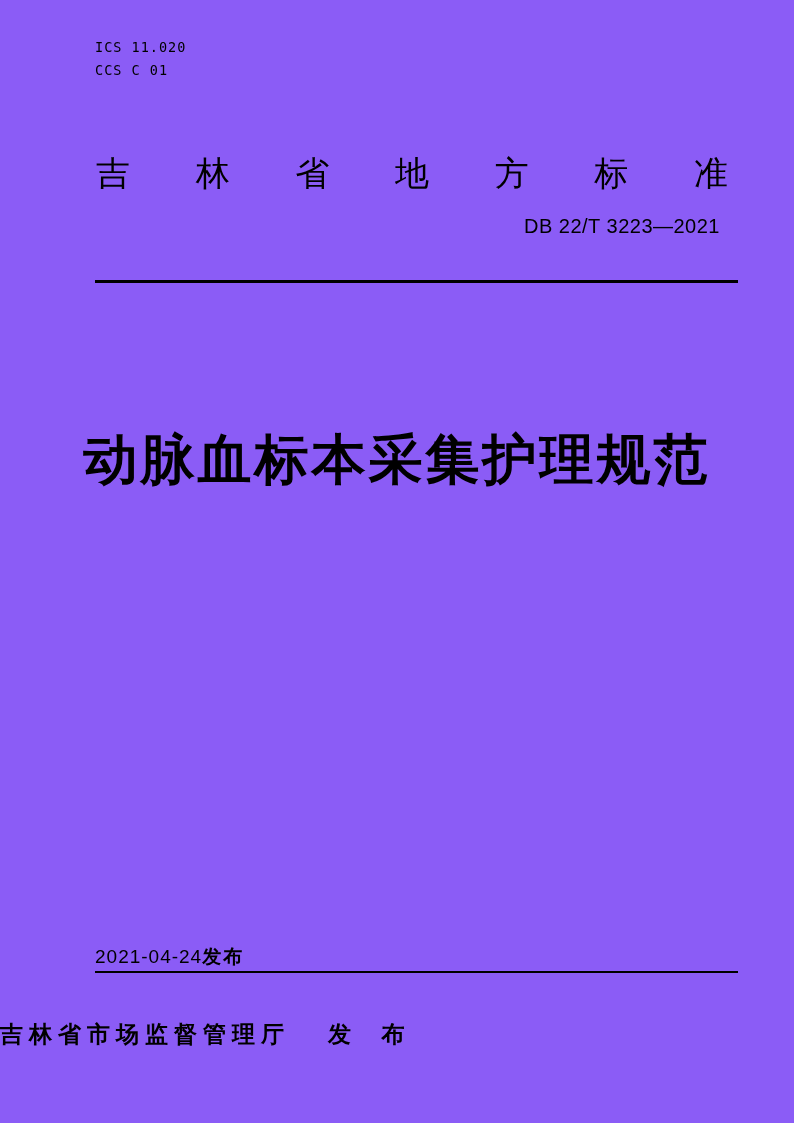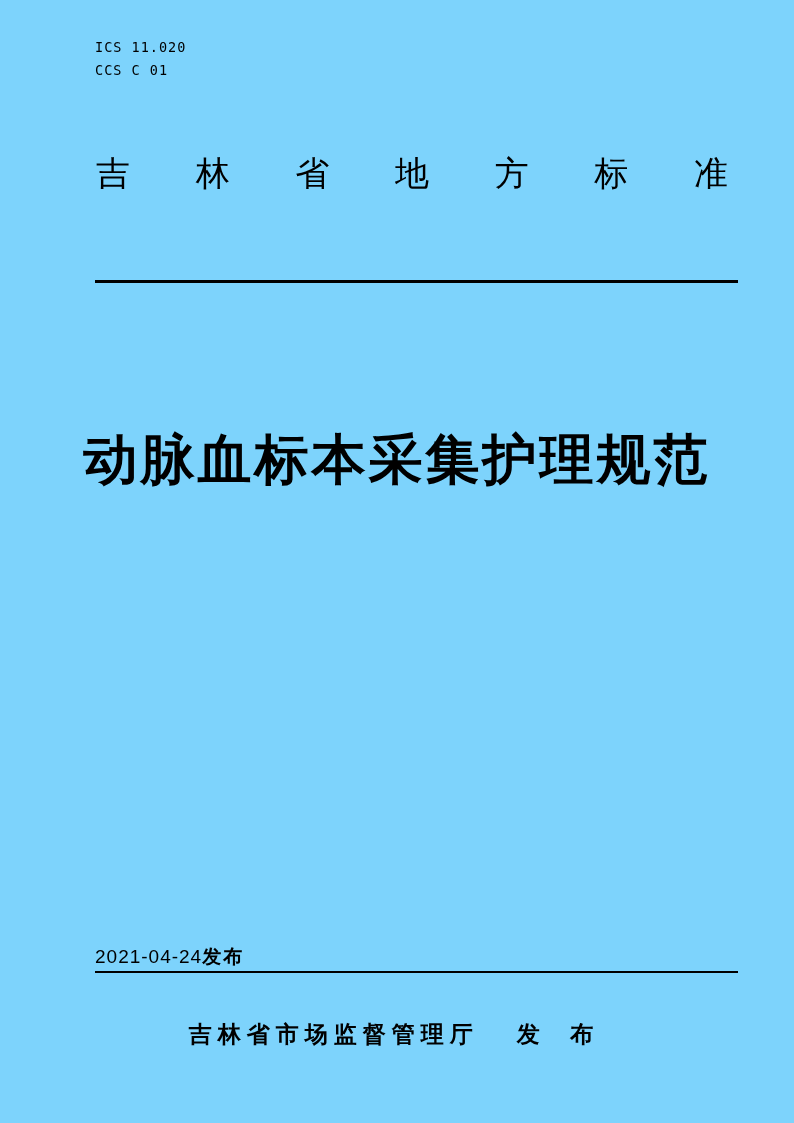--- a/index.html
+++ b/index.html
@@ -3,21 +3,21 @@
 <meta charset="utf-8">
 <style>
   * { margin: 0; padding: 0; box-sizing: border-box; }
   html, body { background: #ffffff; }
   body { font-family: "Liberation Sans", sans-serif; color: #000000; }
 
   .page {
     position: relative;
     width: 794px;
     height: 1123px;
-    background: #7dd3fc;
+    background: #8b5cf6;
     overflow: hidden;
     margin: 0 auto;
   }
 
   
   .ics-block {
     position: absolute;
     left: 95px;
     top: 36px;
     font-size: 13.5px;
@@ -111,21 +111,20 @@
     top: 971px;
     height: 2px;
     background: #000000;
   }
 
   .publisher-row {
     position: absolute;
     left: 0;
     right: 0;
     top: 1019px;
-    text-align: center;
     font-size: 23px;
     font-weight: bold;
   }
   .publisher-row .publisher-name { letter-spacing: 6px; }
   .publisher-row .publish-label { margin-left: 38px; letter-spacing: 12px; }
 </style>
 </head>
 <body>
 
 <div class="page">
@@ -139,20 +138,21 @@
   <div class="standard-type">
       <span>吉</span>
       <span>林</span>
       <span>省</span>
       <span>地</span>
       <span>方</span>
       <span>标</span>
       <span>准</span>
     </div>
 
+  <div class="standard-number">DB 22/T 3223—2021</div>
 
   <div class="rule-top"></div>
 
   <div class="title-zh">动脉血标本采集护理规范</div>
 
 
   <div class="dates-row">
     <div>
       <span>2021-04-24</span><span class="date-label">发布</span>
     </div>

